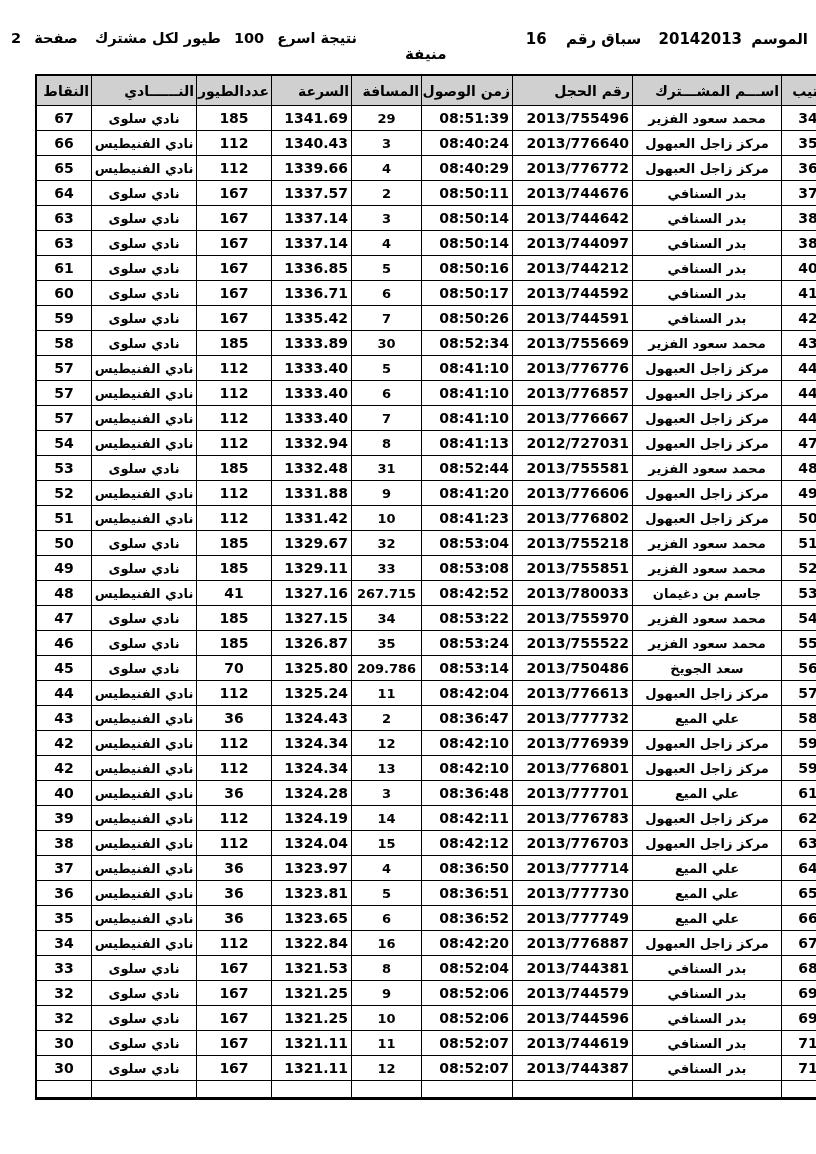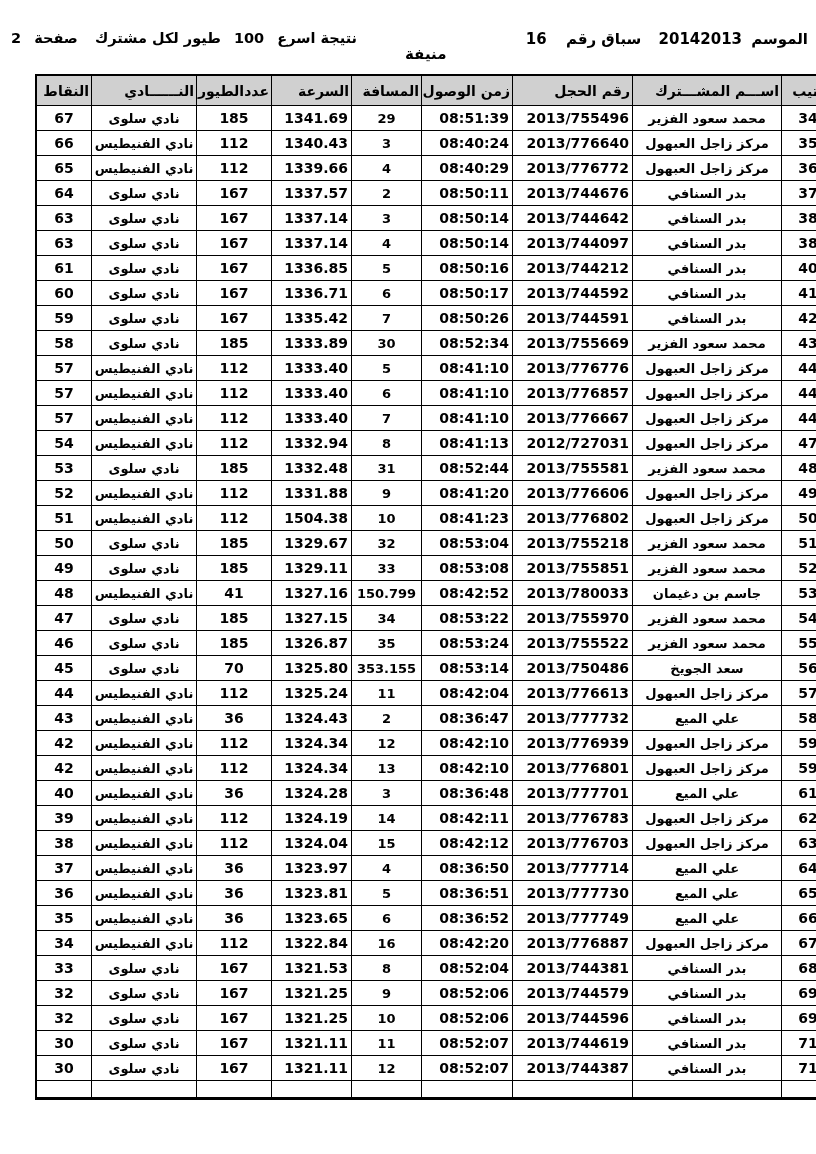--- a/index.html
+++ b/index.html
@@ -290,21 +290,21 @@
           <td class="col-birds">112</td>
           <td class="col-club">نادي الفنيطيس</td>
           <td class="col-points">52</td>
         </tr>
         <tr>
           <td class="col-rank">50</td>
           <td class="col-name">مركز زاجل العبهول</td>
           <td class="col-ring">2013/776802</td>
           <td class="col-time">08:41:23</td>
           <td class="col-distance">10</td>
-          <td class="col-speed">1504.38</td>
+          <td class="col-speed">1331.42</td>
           <td class="col-birds">112</td>
           <td class="col-club">نادي الفنيطيس</td>
           <td class="col-points">51</td>
         </tr>
         <tr>
           <td class="col-rank">51</td>
           <td class="col-name">محمد سعود الفزير</td>
           <td class="col-ring">2013/755218</td>
           <td class="col-time">08:53:04</td>
           <td class="col-distance">32</td>
@@ -322,21 +322,21 @@
           <td class="col-speed">1329.11</td>
           <td class="col-birds">185</td>
           <td class="col-club">نادي سلوى</td>
           <td class="col-points">49</td>
         </tr>
         <tr>
           <td class="col-rank">53</td>
           <td class="col-name">جاسم بن دغيمان</td>
           <td class="col-ring">2013/780033</td>
           <td class="col-time">08:42:52</td>
-          <td class="col-distance">150.799</td>
+          <td class="col-distance">267.715</td>
           <td class="col-speed">1327.16</td>
           <td class="col-birds">41</td>
           <td class="col-club">نادي الفنيطيس</td>
           <td class="col-points">48</td>
         </tr>
         <tr>
           <td class="col-rank">54</td>
           <td class="col-name">محمد سعود الفزير</td>
           <td class="col-ring">2013/755970</td>
           <td class="col-time">08:53:22</td>
@@ -355,21 +355,21 @@
           <td class="col-speed">1326.87</td>
           <td class="col-birds">185</td>
           <td class="col-club">نادي سلوى</td>
           <td class="col-points">46</td>
         </tr>
         <tr>
           <td class="col-rank">56</td>
           <td class="col-name">سعد الجويخ</td>
           <td class="col-ring">2013/750486</td>
           <td class="col-time">08:53:14</td>
-          <td class="col-distance">353.155</td>
+          <td class="col-distance">209.786</td>
           <td class="col-speed">1325.80</td>
           <td class="col-birds">70</td>
           <td class="col-club">نادي سلوى</td>
           <td class="col-points">45</td>
         </tr>
         <tr>
           <td class="col-rank">57</td>
           <td class="col-name">مركز زاجل العبهول</td>
           <td class="col-ring">2013/776613</td>
           <td class="col-time">08:42:04</td>

